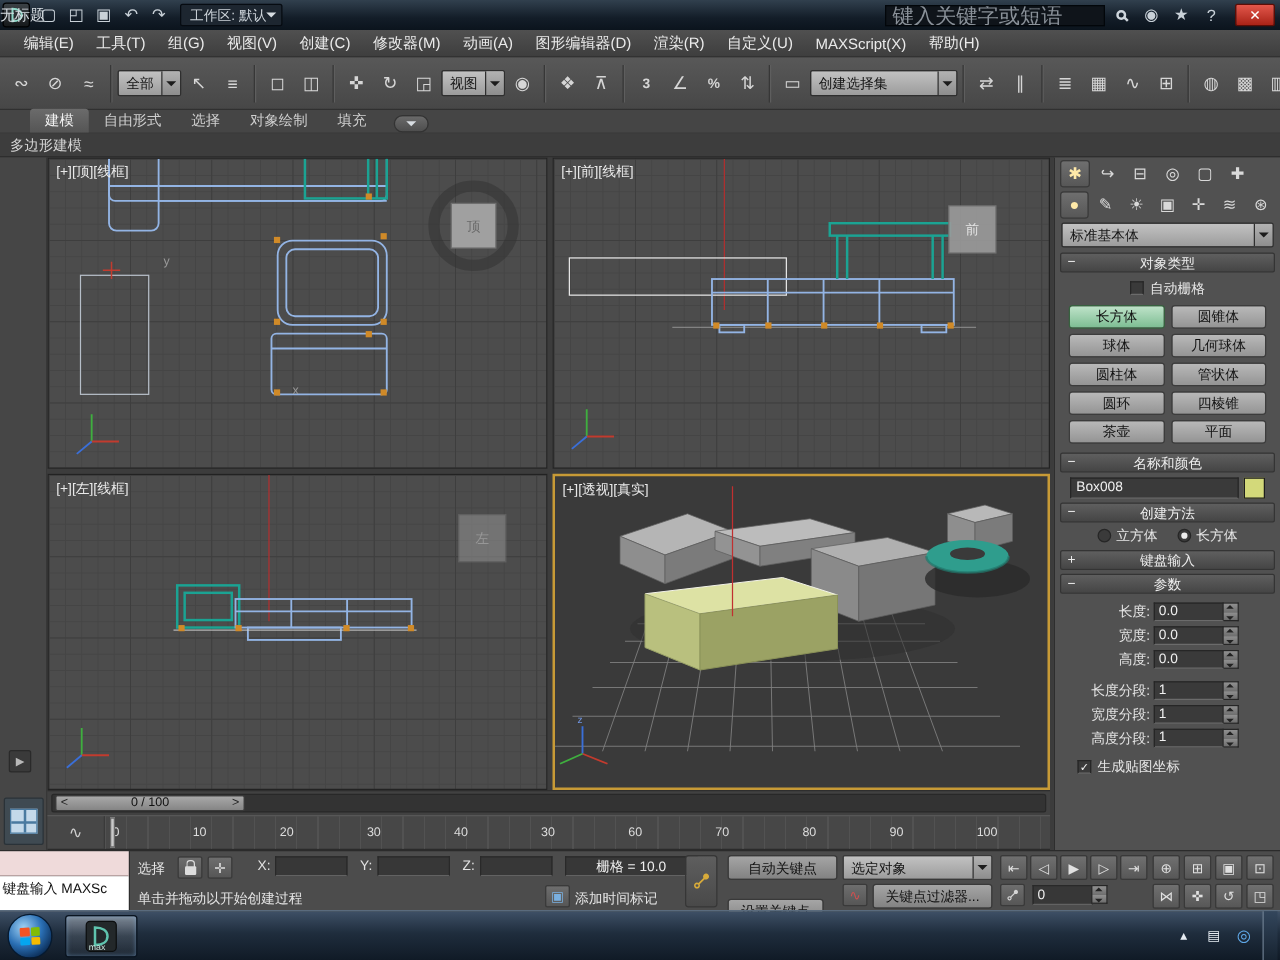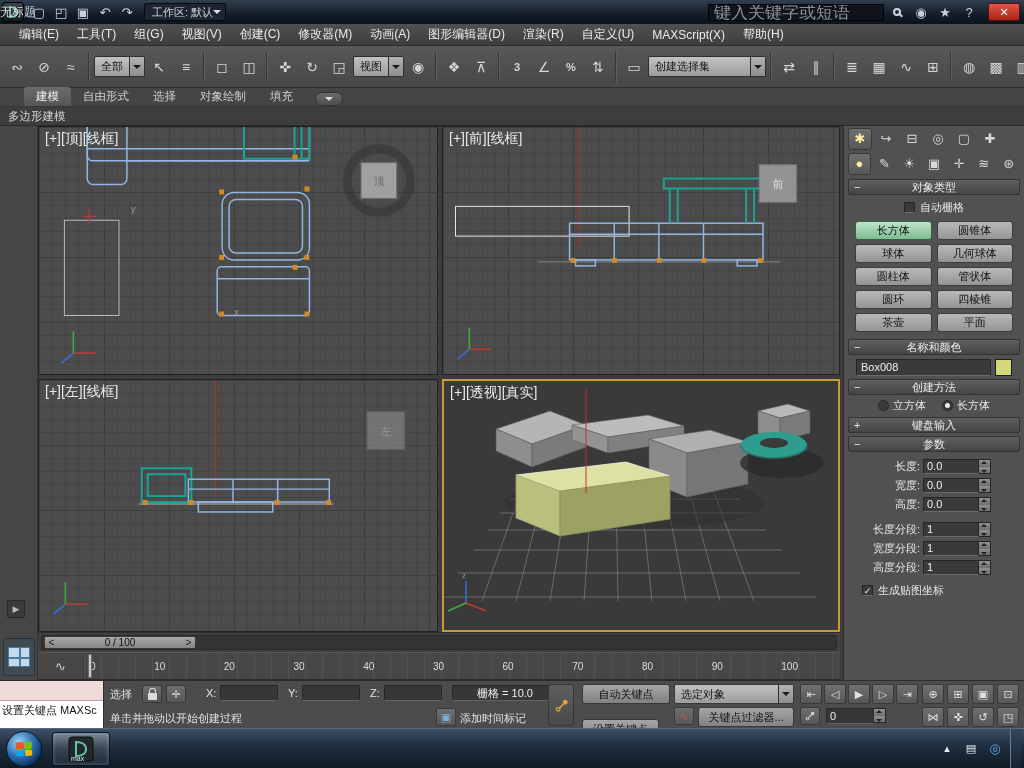--- a/index.html
+++ b/index.html
@@ -49,21 +49,21 @@
   .quadicon::before{content:"";position:absolute;left:0;right:0;top:9px;height:2px;background:#4a7aa0}
   .quadicon::after{content:"";position:absolute;top:0;bottom:0;left:10px;width:2px;background:#4a7aa0}
 
   .vparea{position:absolute;left:38px;top:126px;width:802px;height:506px;background:#3c3c3c}
   .vp{position:absolute;border:1px solid #222;overflow:hidden}
   .vp-wire{background-color:#4c4c4c;background-image:
     linear-gradient(#3e3e3e 1px,transparent 1px),linear-gradient(90deg,#3e3e3e 1px,transparent 1px),
     linear-gradient(#454545 1px,transparent 1px),linear-gradient(90deg,#454545 1px,transparent 1px);
     background-size:65px 65px,65px 65px,13px 13px,13px 13px}
   .vp-persp{background:#3a3a3a;border:2px solid #c79a36}
-  .vplabel{position:absolute;top:3px;left:6px;color:#e9e9e9;font-size:14px;z-index:5;white-space:nowrap}
+  .vplabel{position:absolute;top:3px;left:6px;color:#e9e9e9;font-size:11px;z-index:5;white-space:nowrap}
   .vpsvg{position:absolute;left:0;top:0;width:100%;height:100%}
   .vsplit{position:absolute;background:#3c3c3c}
 
   
   .cmdpanel{position:absolute;left:843px;top:126px;width:181px;height:554px;background:#515151;border-left:1px solid #2e2e2e;overflow:hidden}
   .cp-row{display:flex;align-items:center;height:25px;padding:0 4px;gap:2px}
   .cptab{width:24px;height:22px;display:flex;align-items:center;justify-content:center;color:#d9d9d9;font-size:13px;border-radius:3px}
   .cptab.active{background:linear-gradient(#6f6f6f,#575757);border:1px solid #3a3a3a;color:#ffe9a8}
   .cp-drop{display:flex;align-items:center;height:20px;margin:2px 5px 4px;background:linear-gradient(#c2c2c2,#9c9c9c);border:1px solid #2f2f2f;border-radius:2px;color:#141414;font-size:11px;overflow:hidden}
   .cp-drop .lbl{flex:1;padding:0 6px;white-space:nowrap}
@@ -460,20 +460,26 @@
     </div>
     <div class="cp-row">
       <div class="cptab active">●</div>
       <div class="cptab">✎</div>
       <div class="cptab">☀</div>
       <div class="cptab">▣</div>
       <div class="cptab">✛</div>
       <div class="cptab">≋</div>
       <div class="cptab">⊛</div>
     </div>
+    <div class="cp-drop">
+      <span class="lbl">标准基本体</span>
+      <span class="dropseg">
+          <i class="caret"></i>
+        </span>
+    </div>
 
     <div class="rollout">
       <div class="rhead">
         <span class="rsign">−</span>
         <span>对象类型</span>
       </div>
       <div class="rbody">
         <div class="cbrow">
           <span class="cb"></span>
           <span>自动栅格</span>
@@ -616,21 +622,21 @@
       <span>70</span>
       <span>80</span>
       <span>90</span>
       <span>100</span>
     </div>
   </div>
 
   <div class="statusbar">
     <div class="listener">
       <div class="lis-pink"></div>
-      <div class="lis-white">设置关键点 MAXSc</div>
+      <div class="lis-white">键盘输入 MAXSc</div>
     </div>
     <span class="stext" style="left:110px;top:6px">选择</span>
     <div class="sicon" style="left:142px;top:4px">
         <span class="lockicon"></span>
       </div>
     <div class="sicon" style="left:166px;top:4px">✛</div>
     <span class="stext" style="left:206px;top:6px">X:</span>
     <div class="sfield" style="left:220px;top:4px;width:58px"></div>
     <span class="stext" style="left:288px;top:6px">Y:</span>
     <div class="sfield" style="left:302px;top:4px;width:58px"></div>

